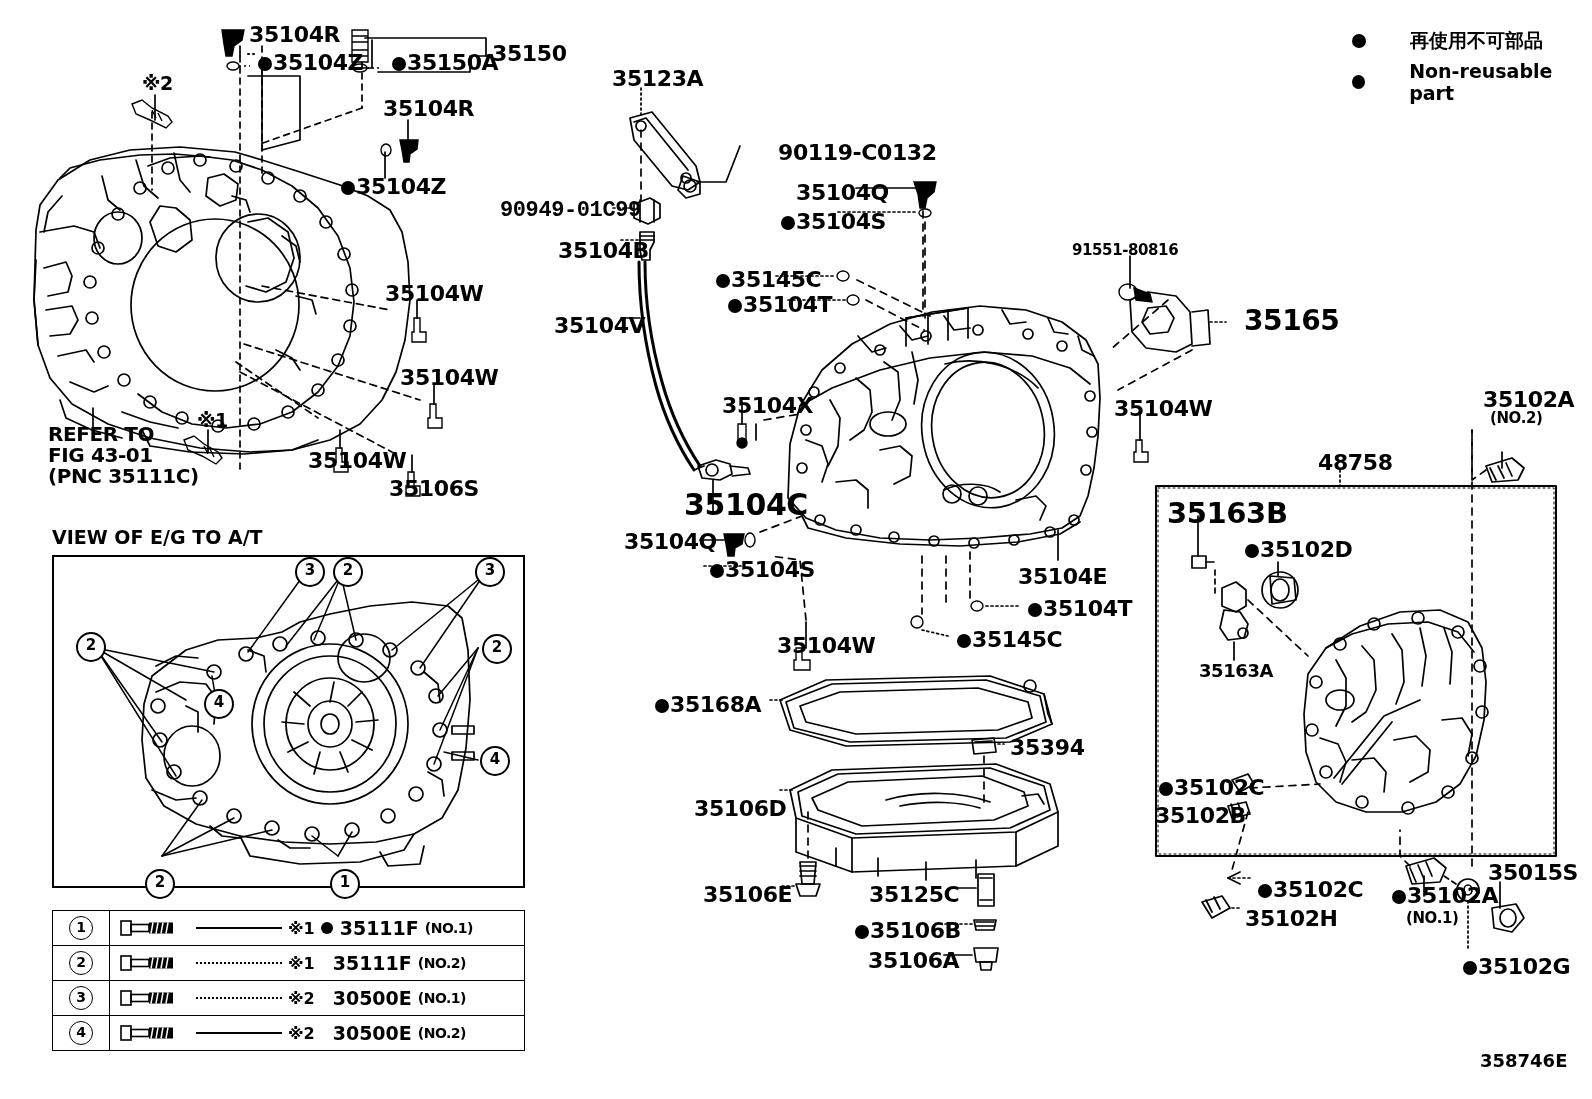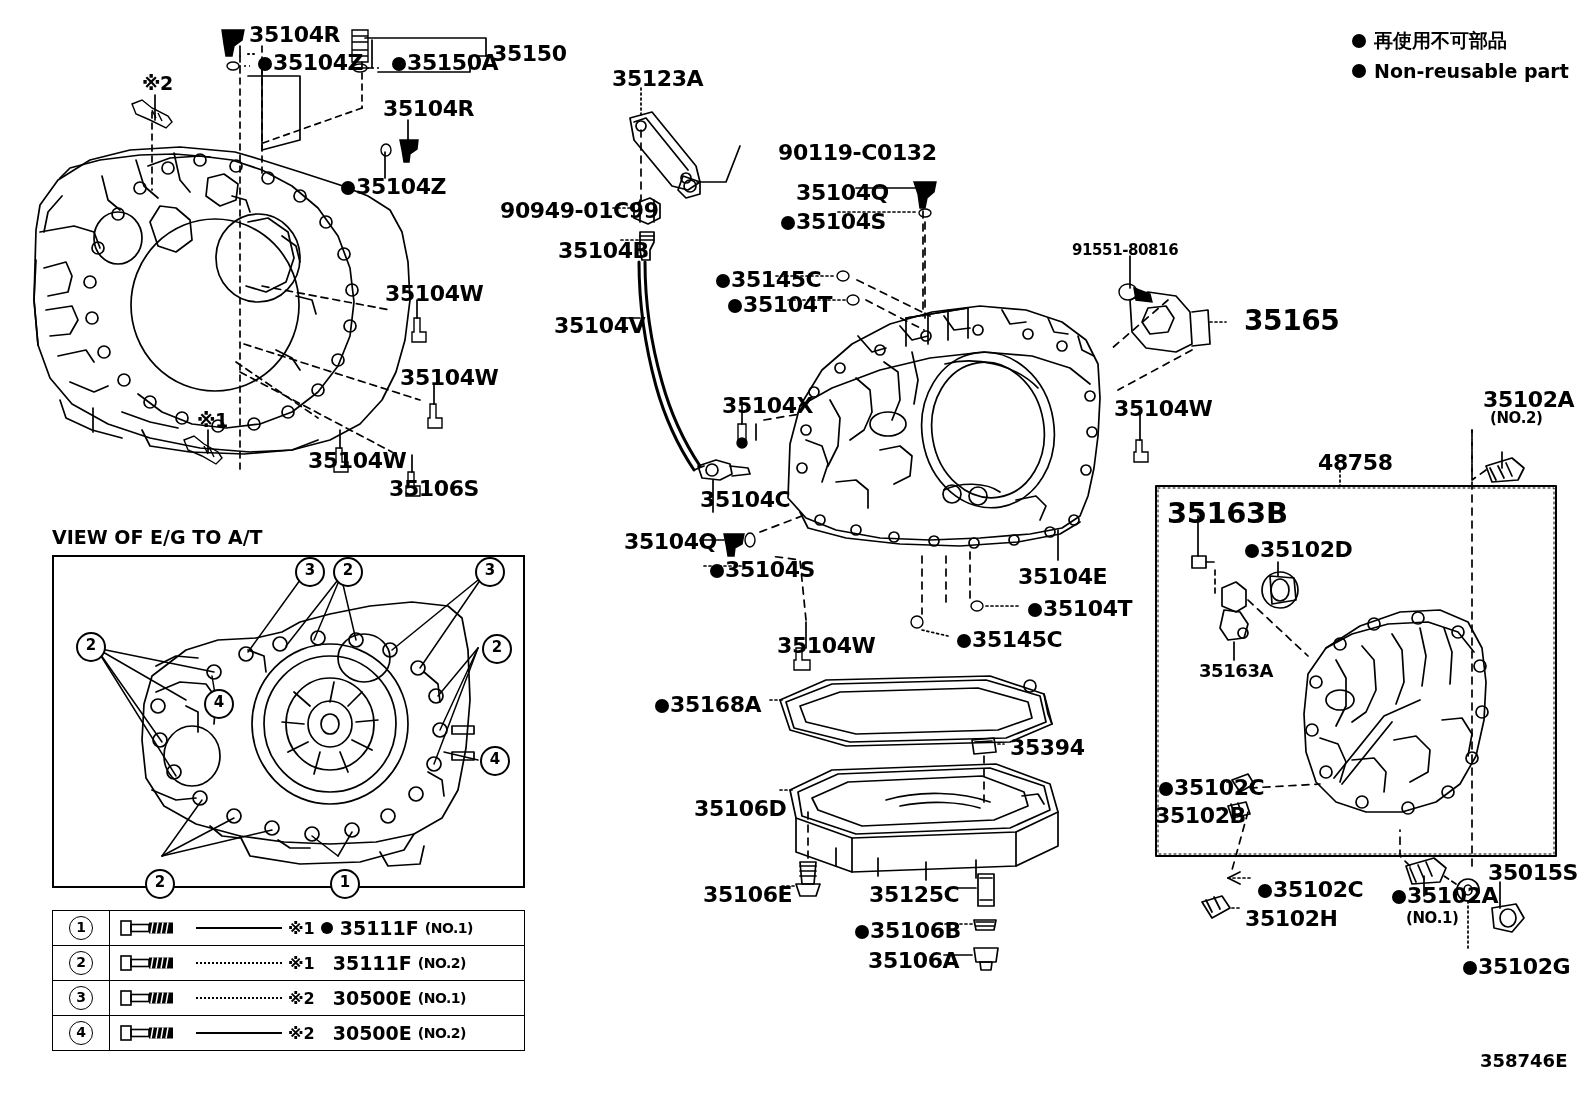--- a/index.html
+++ b/index.html
@@ -11,21 +11,21 @@
        font-family:"DejaVu Sans","Liberation Sans",sans-serif;
        letter-spacing:-0.4px;line-height:1.04;}
   .s20{font-size:20px;}
   .dot{display:inline-block;width:14px;height:14px;border-radius:50%;
        background:#000;vertical-align:-1px;margin-right:1px;}
   .dot-sm{display:inline-block;width:12px;height:12px;border-radius:50%;
        background:#000;vertical-align:-1px;margin-right:1px;}
   .sub{font-size:15px;font-weight:bold;}
   
   #legend{position:absolute;left:1352px;top:28px;}
-  #legend .row{display:flex;align-items:center;margin-bottom:6px;}
+  #legend .row{display:flex;align-items:center;margin-bottom:6px;gap:36px;}
   #legend .row span.t{font-size:19px;font-weight:bold;margin-left:7px;}
   
   #viewpanel{position:absolute;left:52px;top:555px;width:473px;height:333px;
              border:2px solid #000;box-sizing:border-box;}
   #viewtitle{position:absolute;left:52px;top:526px;font-size:19px;font-weight:bold;
              letter-spacing:0px;}
   
   #ptable{position:absolute;left:52px;top:910px;width:473px;border-collapse:collapse;}
   #ptable td{border:1.6px solid #000;height:34px;padding:0;vertical-align:middle;}
   #ptable td.num{width:56px;text-align:center;}
@@ -587,50 +587,55 @@
     <div class="row">
       <span class="dot"></span>
       <span class="t">再使用不可部品</span>
     </div>
     <div class="row">
       <span class="dot"></span>
       <span class="t">Non-reusable part</span>
     </div>
   </div>
 
+  <div class="lbl s20" style="left:48px;top:424px;">
+    <div>REFER TO</div>
+    <div>FIG 43-01</div>
+    <div>(PNC 35111C)</div>
+  </div>
 
   <div id="viewtitle">VIEW OF E/G TO A/T</div>
   <div id="viewpanel"></div>
 
   <div id="labels-layer">
       <div class="lbl" style="left: 249px; top: 24px; font-size: 22px;"><span>35104R</span></div>
       <div class="lbl" style="left: 258px; top: 52px; font-size: 22px;"><span class="dot"></span><span>35104Z</span></div>
       <div class="lbl" style="left: 392px; top: 52px; font-size: 22px;"><span class="dot"></span><span>35150A</span></div>
       <div class="lbl" style="left: 492px; top: 43px; font-size: 22px;"><span>35150</span></div>
       <div class="lbl" style="left: 383px; top: 98px; font-size: 22px;"><span>35104R</span></div>
       <div class="lbl" style="left: 341px; top: 176px; font-size: 22px;"><span class="dot"></span><span>35104Z</span></div>
       <div class="lbl" style="left: 142px; top: 74px; font-size: 19px;"><span>※2</span></div>
       <div class="lbl" style="left: 197px; top: 411px; font-size: 19px;"><span>※1</span></div>
       <div class="lbl" style="left: 385px; top: 283px; font-size: 22px;"><span>35104W</span></div>
       <div class="lbl" style="left: 400px; top: 367px; font-size: 22px;"><span>35104W</span></div>
       <div class="lbl" style="left: 308px; top: 450px; font-size: 22px;"><span>35104W</span></div>
       <div class="lbl" style="left: 389px; top: 478px; font-size: 22px;"><span>35106S</span></div>
       <div class="lbl" style="left: 612px; top: 68px; font-size: 22px;"><span>35123A</span></div>
       <div class="lbl" style="left: 746px; top: 142px; font-size: 22px; margin-left: 32px;"><span>90119-C0132</span></div>
-      <div class="lbl" style="left: 500px; top: 200px; font-size: 22px;"><span>90949-01C99</span></div>
+      <div class="lbl" style="left: 500px; top: 200px; font-size: 22px; font-family: Liberation Mono, monospace;"><span>90949-01C99</span></div>
       <div class="lbl" style="left: 558px; top: 240px; font-size: 22px;"><span>35104B</span></div>
       <div class="lbl" style="left: 554px; top: 315px; font-size: 22px;"><span>35104V</span></div>
       <div class="lbl" style="left: 796px; top: 182px; font-size: 22px;"><span>35104Q</span></div>
       <div class="lbl" style="left: 781px; top: 211px; font-size: 22px;"><span class="dot"></span><span>35104S</span></div>
       <div class="lbl" style="left: 716px; top: 269px; font-size: 22px;"><span class="dot"></span><span>35145C</span></div>
       <div class="lbl" style="left: 728px; top: 294px; font-size: 22px;"><span class="dot"></span><span>35104T</span></div>
       <div class="lbl" style="left: 1072px; top: 243px; font-size: 15px;"><span>91551-80816</span></div>
       <div class="lbl" style="left: 1244px; top: 306px; font-size: 28px;"><span>35165</span></div>
       <div class="lbl" style="left: 722px; top: 395px; font-size: 22px;"><span>35104X</span></div>
-      <div class="lbl" style="left: 684px; top: 489px; font-size: 22px; margin-left: 16px;"><span>35104C</span></div>
+      <div class="lbl" style="left: 684px; top: 489px; font-size: 30px;"><span>35104C</span></div>
       <div class="lbl" style="left: 624px; top: 531px; font-size: 22px;"><span>35104Q</span></div>
       <div class="lbl" style="left: 710px; top: 559px; font-size: 22px;"><span class="dot"></span><span>35104S</span></div>
       <div class="lbl" style="left: 777px; top: 635px; font-size: 22px;"><span>35104W</span></div>
       <div class="lbl" style="left: 1018px; top: 566px; font-size: 22px;"><span>35104E</span></div>
       <div class="lbl" style="left: 1028px; top: 598px; font-size: 22px;"><span class="dot"></span><span>35104T</span></div>
       <div class="lbl" style="left: 957px; top: 629px; font-size: 22px;"><span class="dot"></span><span>35145C</span></div>
       <div class="lbl" style="left: 1114px; top: 398px; font-size: 22px;"><span>35104W</span></div>
       <div class="lbl" style="left: 655px; top: 694px; font-size: 22px;"><span class="dot"></span><span>35168A</span></div>
       <div class="lbl" style="left: 1010px; top: 737px; font-size: 22px;"><span>35394</span></div>
       <div class="lbl" style="left: 694px; top: 798px; font-size: 22px;"><span>35106D</span></div>

